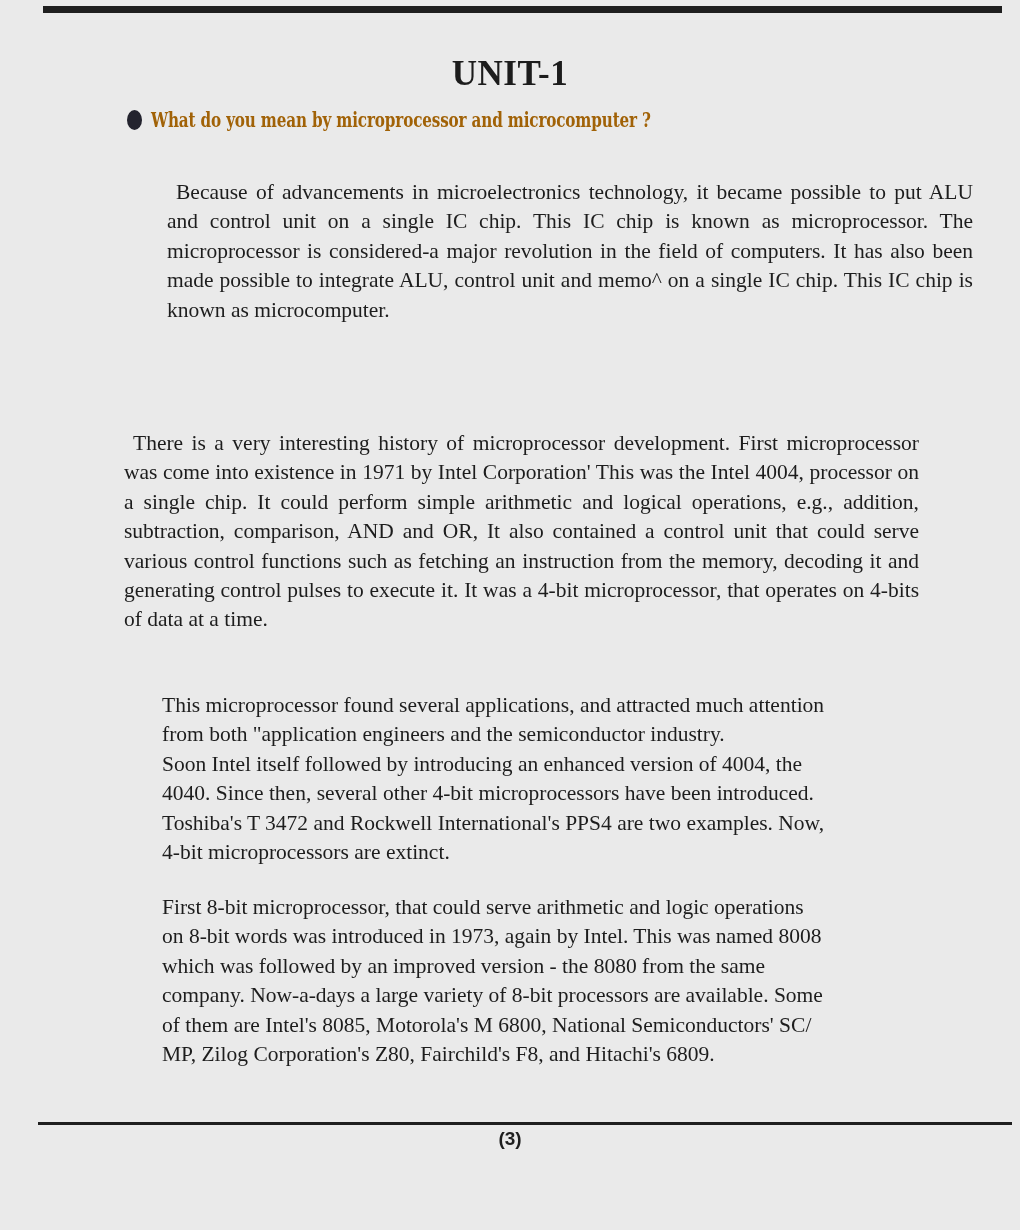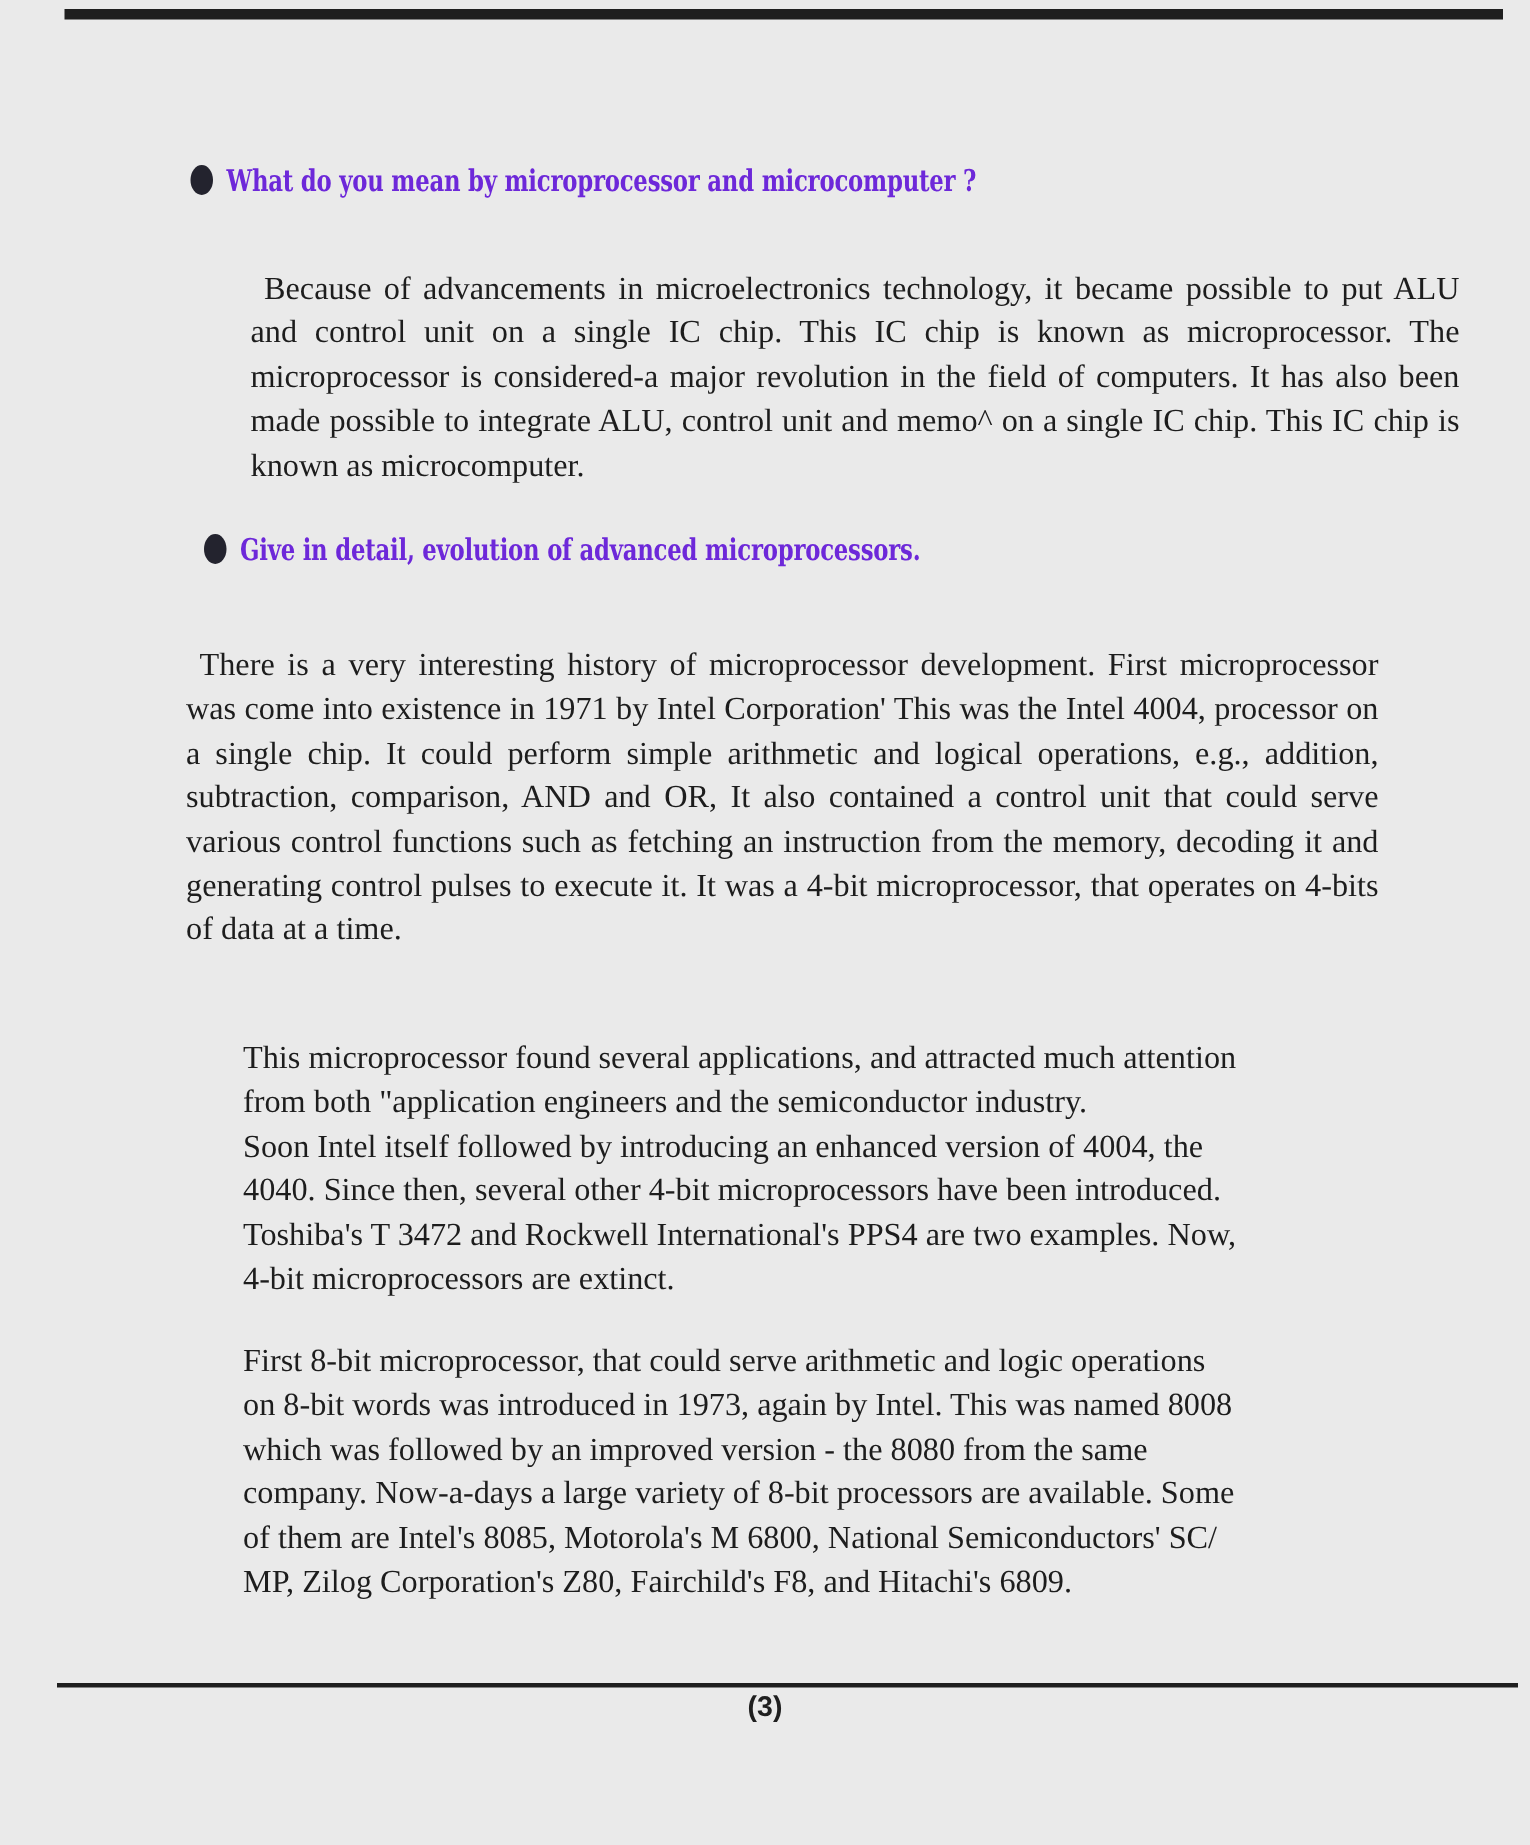--- a/index.html
+++ b/index.html
@@ -52,21 +52,21 @@
     letter-spacing: 0.5px;
     color: #1c1c1c;
   }
 
   
   .qheading {
     position: absolute;
     display: flex;
     align-items: center;
     gap: 9px;
-    color: #6d28d9;
+    color: #a16207;
   }
   .qheading .bullet {
     width: 15px;
     height: 20px;
     border-radius: 50%;
     background: #23232e;
     flex: 0 0 auto;
   }
   .qheading .qtext {
     font-family: "DejaVu Serif", "Liberation Serif", serif;
@@ -120,32 +120,29 @@
     color: #1f1f1f;
   }
 </style>
 </head>
 <body>
 
 <div class="page">
 
   <div class="rule-top"></div>
 
+  <div class="doc-title">UNIT-1</div>
 
   <div class="qheading" id="heading-1">
     <span class="bullet"></span>
     <span class="qtext">What do you mean by microprocessor and microcomputer ?</span>
   </div>
 
   <div class="body-block justified indent-first" id="para-1">Because of advancements in microelectronics technology, it became possible to put ALU and control unit on a single IC chip. This IC chip is known as microprocessor. The microprocessor is considered-a major revolution in the field of computers. It has also been made possible to integrate ALU, control unit and memo^ on a single IC chip. This IC chip is known as microcomputer.</div>
 
-  <div class="qheading" id="heading-2">
-    <span class="bullet"></span>
-    <span class="qtext">Give in detail, evolution of advanced microprocessors.</span>
-  </div>
 
   <div class="body-block justified indent-first" id="para-2">There is a very interesting history of microprocessor development. First microprocessor was come into existence in 1971 by Intel Corporation' This was the Intel 4004, processor on a single chip. It could perform simple arithmetic and logical operations, e.g., addition, subtraction, comparison, AND and OR, It also contained a control unit that could serve various control functions such as fetching an instruction from the memory, decoding it and generating control pulses to execute it. It was a 4-bit microprocessor, that operates on 4-bits of data at a time.</div>
 
   <div class="body-block ragged" id="para-3">This microprocessor found several applications, and attracted much attention
 from both "application engineers and the semiconductor industry.
 Soon Intel itself followed by introducing an enhanced version of 4004, the
 4040. Since then, several other 4-bit microprocessors have been introduced.
 Toshiba's T 3472 and Rockwell International's PPS4 are two examples. Now,
 4-bit microprocessors are extinct.</div>
 

